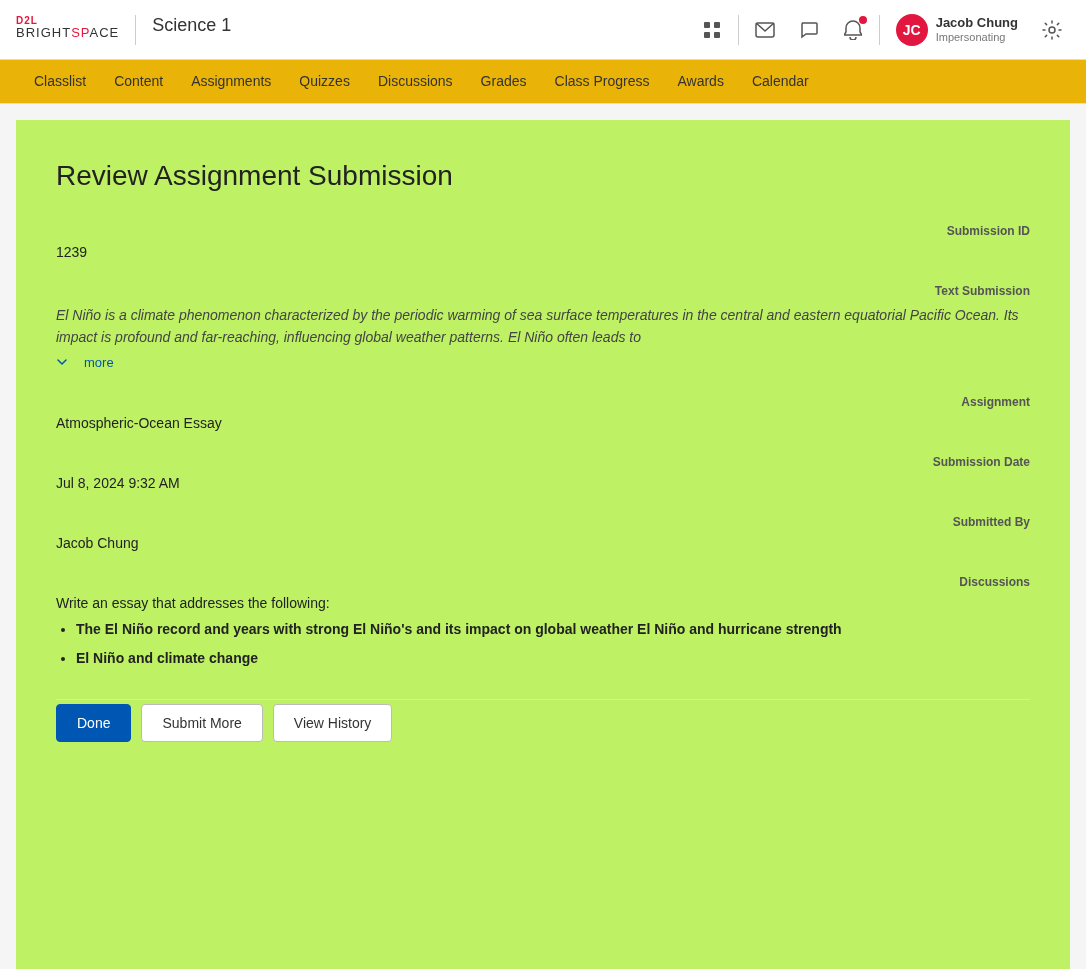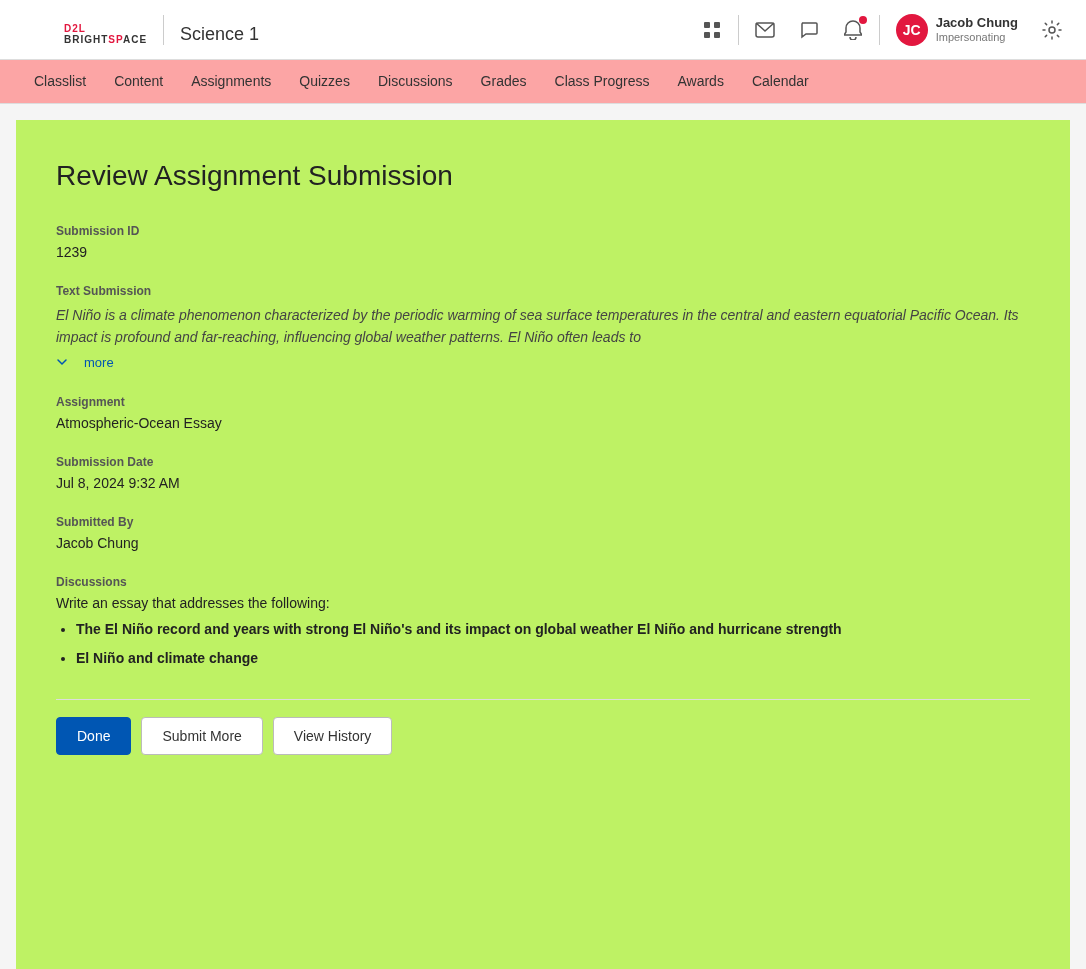--- a/index.html
+++ b/index.html
@@ -10,38 +10,37 @@
       background: #fff;
       border-bottom: 1px solid #ddd;
       display: flex;
       align-items: center;
       padding: 0 16px;
       height: 60px;
       justify-content: space-between;
     }
     .header-left {
       display: flex;
-      align-items: flex-end;
+      align-items: flex-start;
       gap: 16px;
-      margin-left: 48px;
     }
     .logo-area {
       display: flex;
       flex-direction: column;
       line-height: 1.1;
     }
     .logo-d2l {
       font-size: 10px;
       font-weight: bold;
       color: #e2173f;
       letter-spacing: 1px;
     }
     .logo-brightspace {
-      font-size: 10px;
-      font-weight: bold;
+      font-size: 13px;
+      font-weight: normal;
       color: #333;
       letter-spacing: 1px;
       text-transform: uppercase;
     }
     .logo-brightspace span { color: #e2173f; }
     .header-divider {
       width: 1px;
       height: 30px;
       background: #ccc;
     }
@@ -100,21 +99,21 @@
     .avatar-info {
       display: flex;
       flex-direction: column;
       line-height: 1.2;
     }
     .avatar-name { font-size: 13px; font-weight: 600; color: #333; }
     .avatar-sub { font-size: 11px; color: #777; }
 
     
     .nav-bar {
-      background: #fca5a5;
+      background: #eab308;
       border-bottom: 1px solid #ddd;
       display: flex;
       align-items: center;
       padding: 0 20px;
       height: 44px;
     }
     .nav-item {
       padding: 0 14px;
       height: 44px;
       display: flex;
@@ -142,20 +141,21 @@
     }
 
     .field-block {
       margin-bottom: 24px;
     }
     .field-label {
       font-size: 12px;
       font-weight: 600;
       color: #555;
       margin-bottom: 6px;
+      text-align: right;
     }
     .field-value {
       font-size: 14px;
       color: #222;
     }
 
     .text-submission-content {
       font-size: 14px;
       color: #444;
       line-height: 1.6;
@@ -181,21 +181,21 @@
     .instructions-list li {
       margin-bottom: 8px;
       font-size: 14px;
       color: #222;
       line-height: 1.5;
     }
 
     
     .footer-actions {
       margin-top: 30px;
-      padding-top: 17px;
+      padding-top: 4px;
       border-top: 1px solid #ddd;
       display: flex;
       gap: 10px;
     }
     .btn {
       padding: 10px 20px;
       border-radius: 4px;
       font-size: 14px;
       cursor: pointer;
       border: 1px solid;

